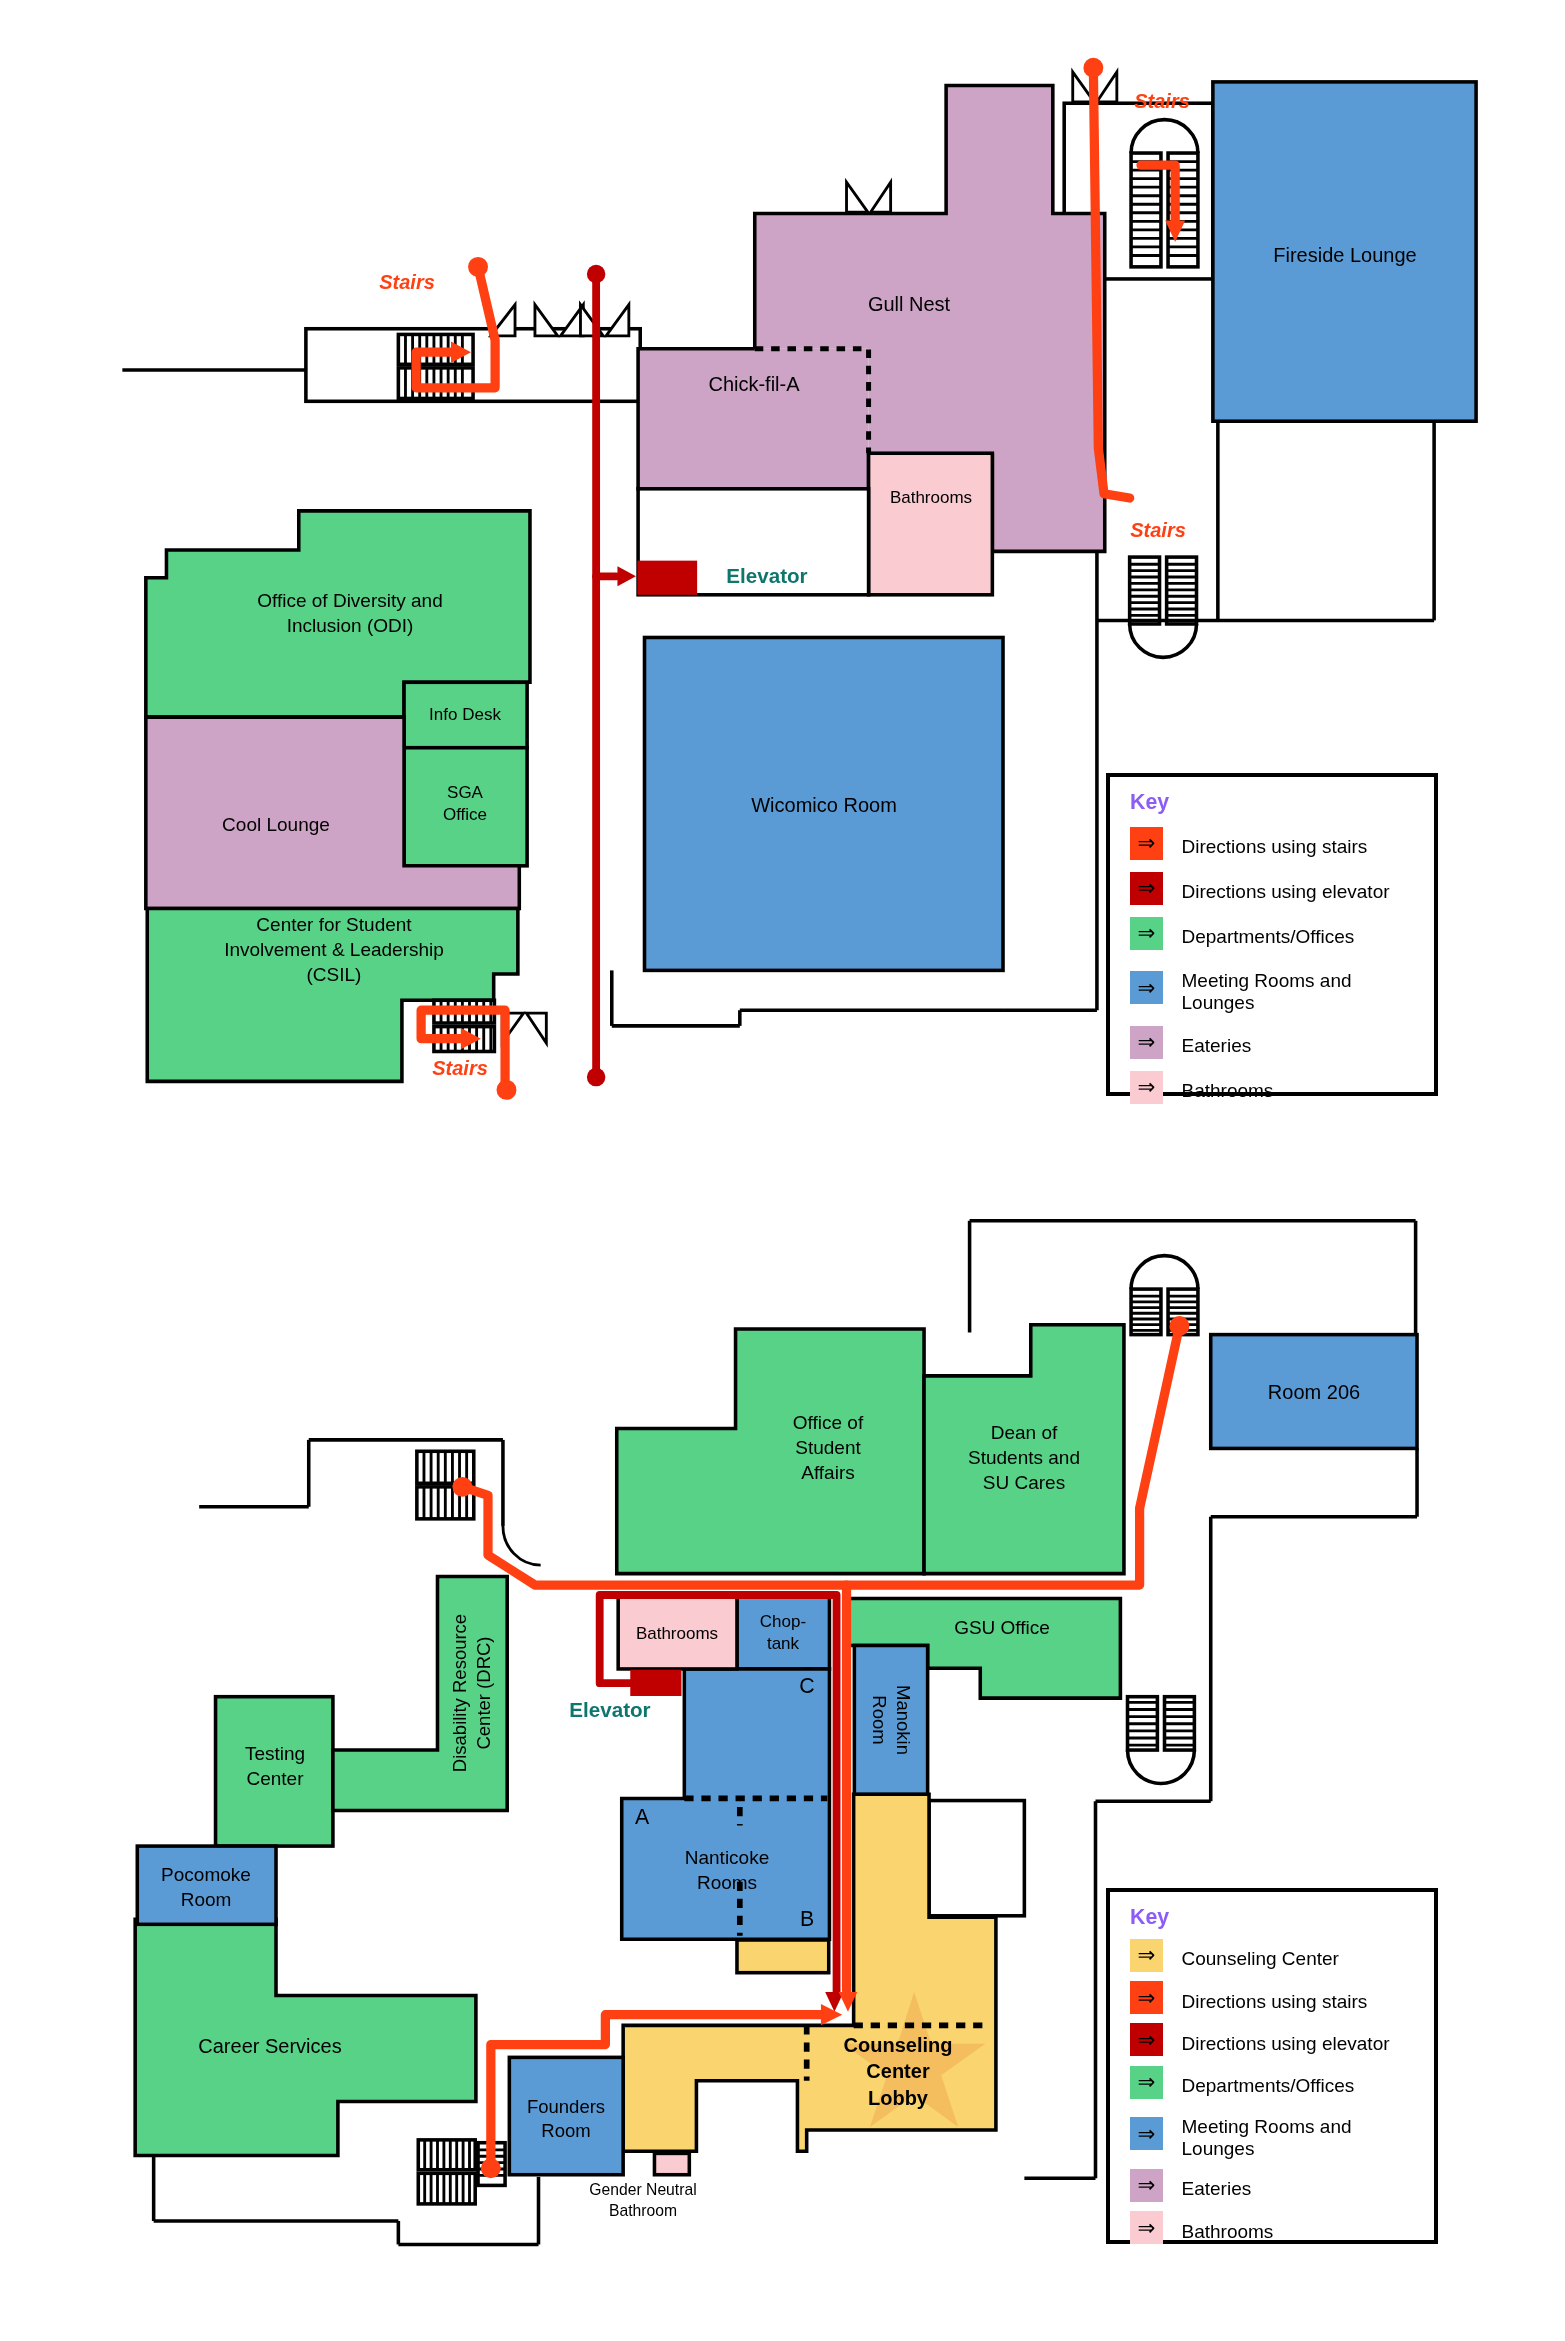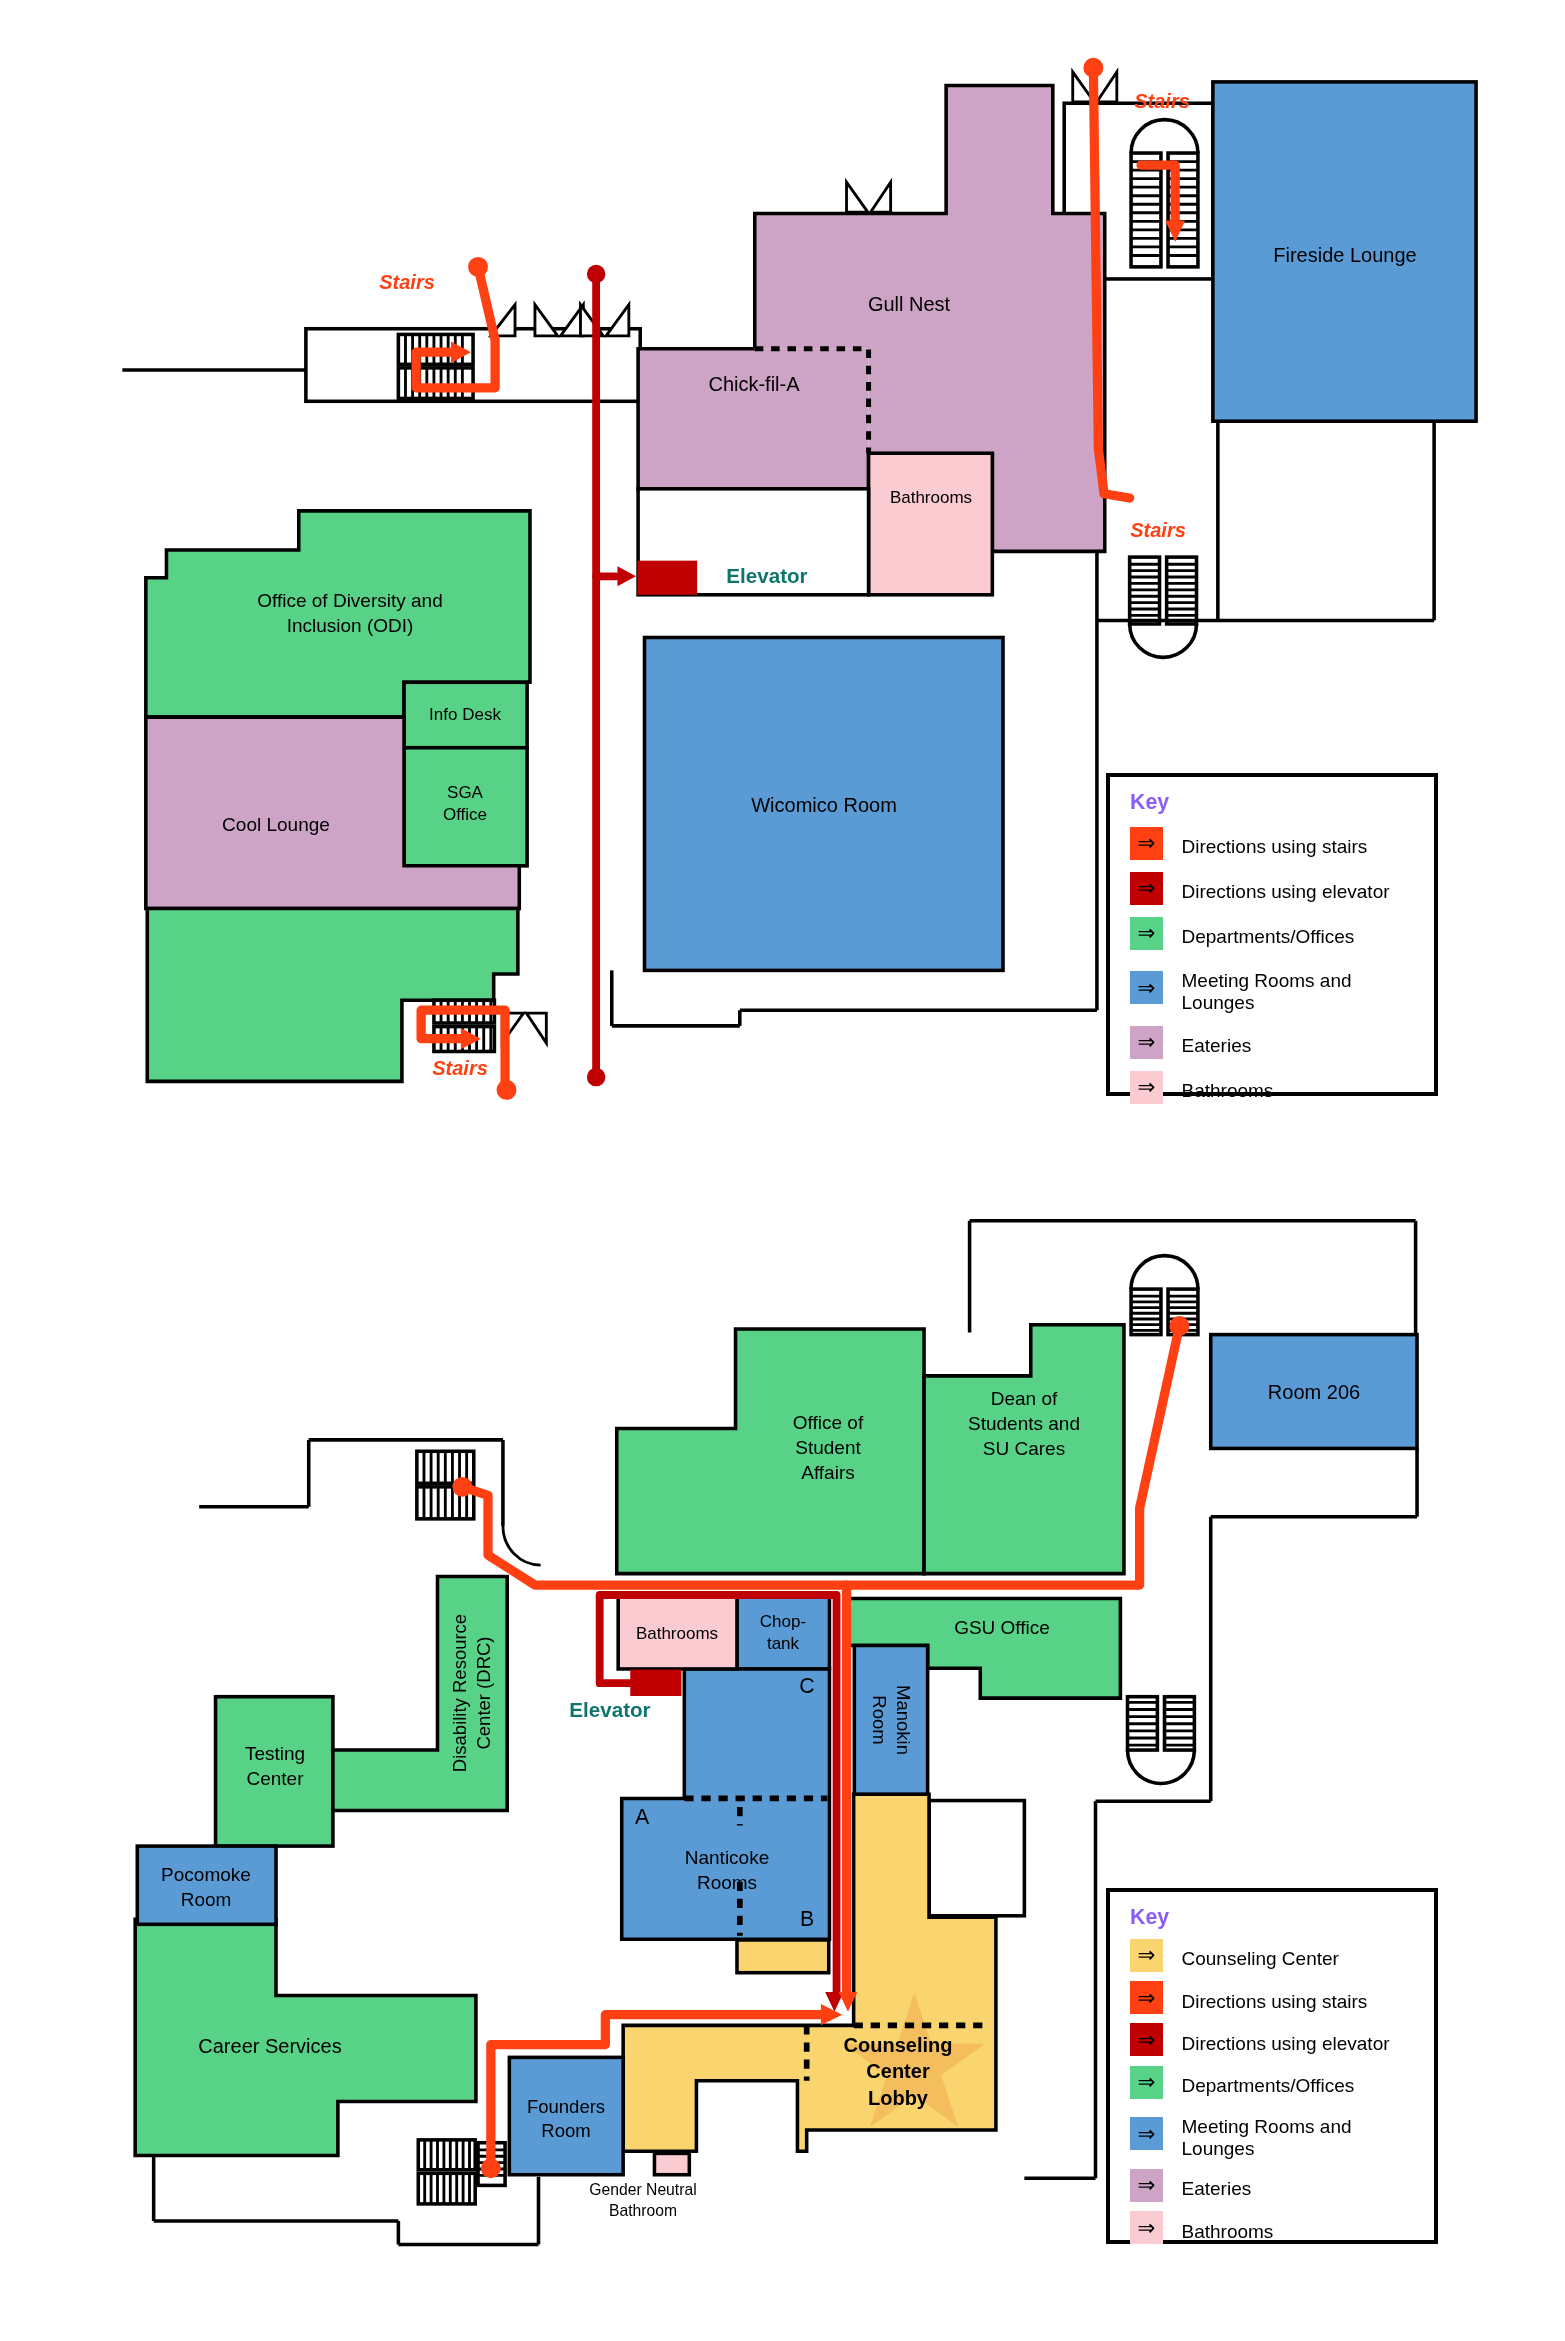--- a/index.html
+++ b/index.html
@@ -224,30 +224,33 @@
 <div class="lbl s28" style="left:909px;top:304px">Gull Nest</div>
 <div class="lbl s28" style="left:754px;top:384px">Chick-fil-A</div>
 <div class="lbl s24" style="left:931px;top:498px">Bathrooms</div>
 <div class="lbl elev-lbl" style="left:767px;top:576px">Elevator</div>
 <div class="lbl s27" style="left:350px;top:613px">Office of Diversity and
 Inclusion (ODI)</div>
 <div class="lbl s24" style="left:465px;top:715px">Info Desk</div>
 <div class="lbl s24" style="left:465px;top:804px">SGA
 Office</div>
 <div class="lbl s27" style="left:276px;top:825px">Cool Lounge</div>
+<div class="lbl s27" style="left:334px;top:950px">Center for Student
+Involvement &amp; Leadership
+(CSIL)</div>
 <div class="lbl s28" style="left:824px;top:805px">Wicomico Room</div>
 <div class="lbl stairs-lbl" style="left:407px;top:282px">Stairs</div>
 <div class="lbl stairs-lbl" style="left:1162px;top:101px">Stairs</div>
 <div class="lbl stairs-lbl" style="left:1158px;top:530px">Stairs</div>
 <div class="lbl stairs-lbl" style="left:460px;top:1068px">Stairs</div>
 
 <div class="lbl s27" style="left:828px;top:1448px">Office of
 Student
 Affairs</div>
-<div class="lbl s27" style="left:1024px;top:1424px">Dean of
+<div class="lbl s27" style="left:1024px;top:1458px">Dean of
 Students and
 SU Cares</div>
 <div class="lbl s28" style="left:1314px;top:1392px">Room 206</div>
 <div class="lbl s27" style="left:1002px;top:1628px">GSU Office</div>
 <div class="lbl s24" style="left:677px;top:1634px">Bathrooms</div>
 <div class="lbl s24" style="left:783px;top:1633px">Chop-
 tank</div>
 <div class="lbl elev-lbl" style="left:610px;top:1710px">Elevator</div>
 <div class="lbl s26 rot-cw" style="left:891px;top:1720px">Manokin
 Room</div>

